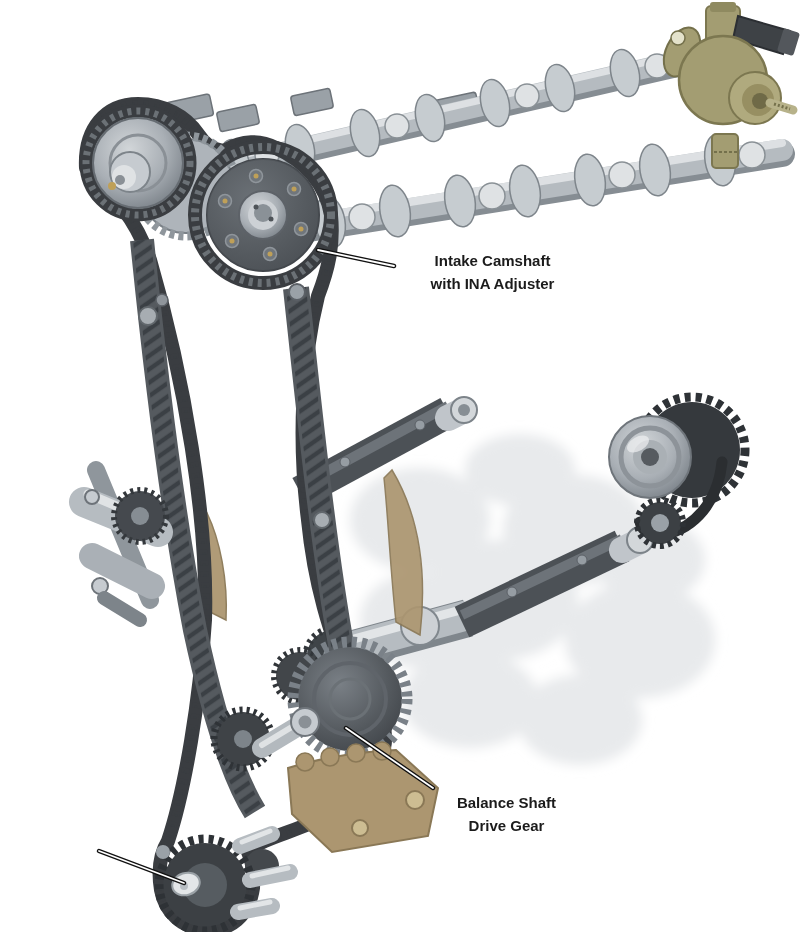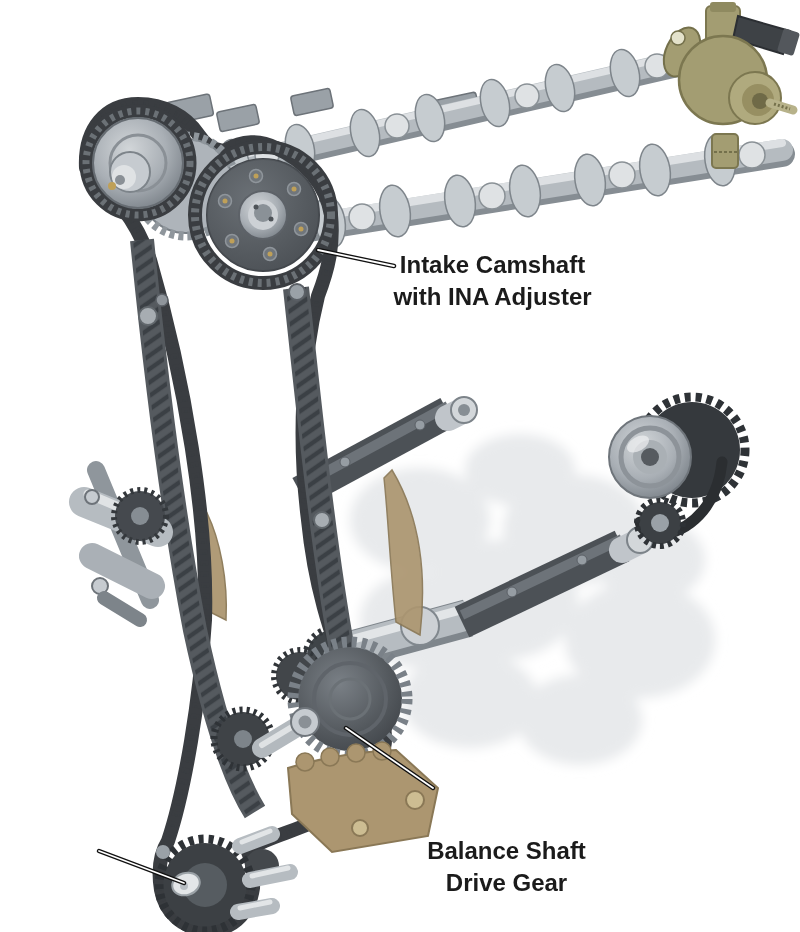--- a/index.html
+++ b/index.html
@@ -5,25 +5,25 @@
   html,body{margin:0;padding:0;background:#fff;}
   .canvas{
     position:relative;width:800px;height:932px;overflow:hidden;
     background:var(--background,#fff);
     font-family:"Liberation Sans","DejaVu Sans",sans-serif;
   }
   .canvas svg{position:absolute;left:0;top:0;}
   .label{
     position:absolute;
     color:var(--label-text,#1b1b1b);
-    font-weight:bold;font-size:24px;line-height:32px;
+    font-weight:bold;font-size:15px;line-height:23px;
     text-align:center;white-space:pre-line;letter-spacing:0px;
   }
   .label-intake{left:385px;top:249px;width:215px;}
-  .label-balance{left:404px;top:791px;width:205px;margin-top:44px;}
+  .label-balance{left:404px;top:791px;width:205px;}
   .label-oil{left:2px;top:810px;width:112px;}
   
   .chain-base{stroke:var(--chain,#3a3d41);fill:none;}
   .guide-base{stroke:var(--guide,#555a5f);fill:none;}
   .tan-fill{fill:var(--tan,#ac9670);}
   .olive-fill{fill:var(--pump-olive,#a39d72);}
   .belt-stroke{stroke:var(--belt,#2b2e31);fill:none;}
   .ghost-fill{fill:var(--ghost,#e8eaec);}
   .flange-fill{fill:var(--flange,#585d62);}
   .leader-black{stroke:var(--leader-dark,#111);stroke-width:4.5;}

